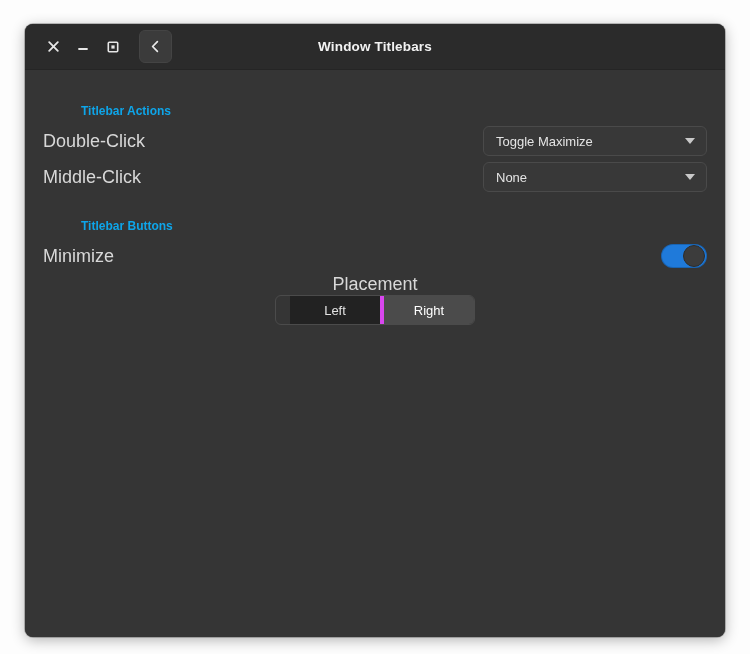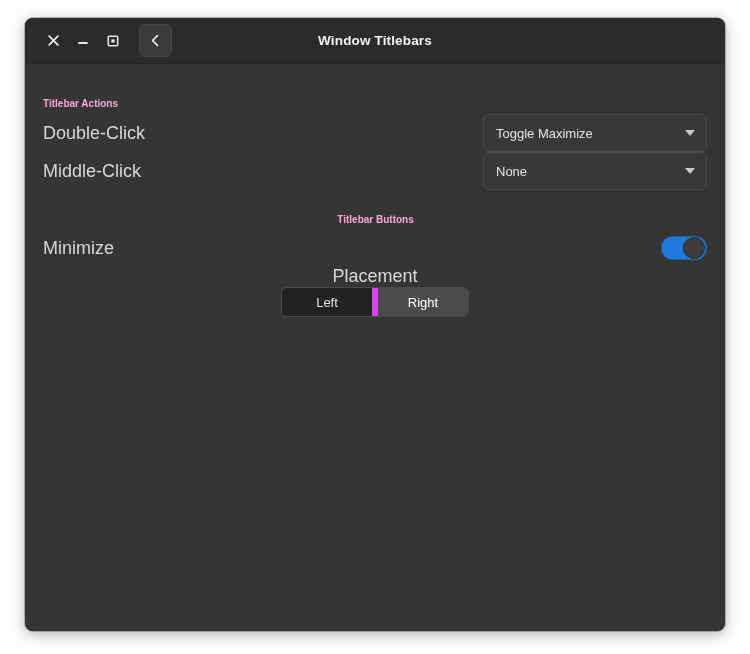--- a/index.html
+++ b/index.html
@@ -11,21 +11,21 @@
     height: 654px;
     background: #fdfdfd;
     font-family: "Liberation Sans", sans-serif;
     overflow: hidden;
   }
 
   
   #window {
     position: absolute;
     left: 25px;
-    top: 18px;
+    top: 24px;
     width: 700px;
     height: 613px;
     background: #353535;
     border-radius: 8px;
     box-shadow: 0 3px 14px rgba(0,0,0,0.30), 0 0 0 1px rgba(0,0,0,0.22);
     overflow: hidden;
     display: flex;
     flex-direction: column;
   }
 
@@ -85,46 +85,47 @@
   }
 
   
   #content {
     flex: 1;
     background: #353535;
     padding: 34px 17px 0 17px;
     box-sizing: border-box;
   }
   .section-heading {
-    font-size: 10px;
+    font-size: 12px;
     font-weight: bold;
-    color: #f9a8d4;
+    color: #0ea5e9;
     padding-left: 1px;
     margin-bottom: 5px;
-  }
-  .section-heading.second { margin-top: 24px; text-align: center; }
+    margin-left: 38px;
+  }
+  .section-heading.second { margin-top: 24px; }
 
   .row {
     display: flex;
     align-items: center;
     justify-content: space-between;
     min-height: 36px;
     padding: 0 1px;
   }
   .row.tall { min-height: 37px; flex-direction: column; }
   .row-label {
     font-size: 18px;
     color: #d8d8d8;
     white-space: nowrap;
   }
 
   
   .dropdown {
     width: 224px;
-    height: 38px;
+    height: 30px;
     box-sizing: border-box;
     background: #383838;
     border: 1px solid #4a4a4a;
     border-radius: 6px;
     display: flex;
     align-items: center;
     justify-content: space-between;
     padding: 0 11px 0 12px;
   }
   .dropdown .dd-value {
@@ -165,32 +166,33 @@
   }
 
   
   .segmented {
     display: flex;
     height: 30px;
     border-radius: 6px;
     overflow: hidden;
     border: 1px solid #4b4b4b;
     box-sizing: border-box;
+    padding-left: 14px;
   }
   .seg {
     min-width: 62px;
     padding: 0 14px;
     display: flex;
     align-items: center;
     justify-content: center;
     font-size: 13px;
     color: #e2e2e2;
     background: #222222;
   }
-  .seg + .seg { border-left: 6px solid #d946ef; }
+  .seg + .seg { border-left: 4px solid #d946ef; }
   .seg.active {
     background: #4b4b4b;
     color: #ffffff;
   }
 </style>
 </head>
 <body>
 
 <div id="window">
 

